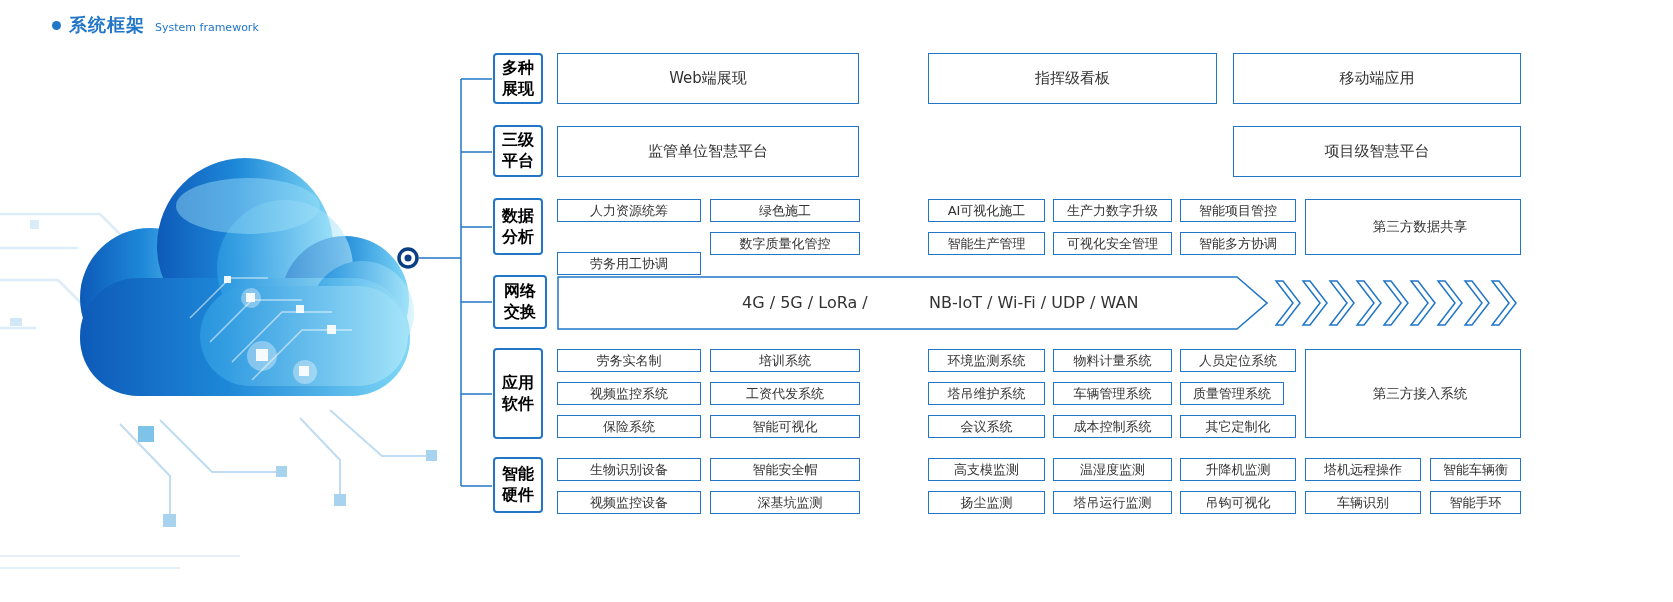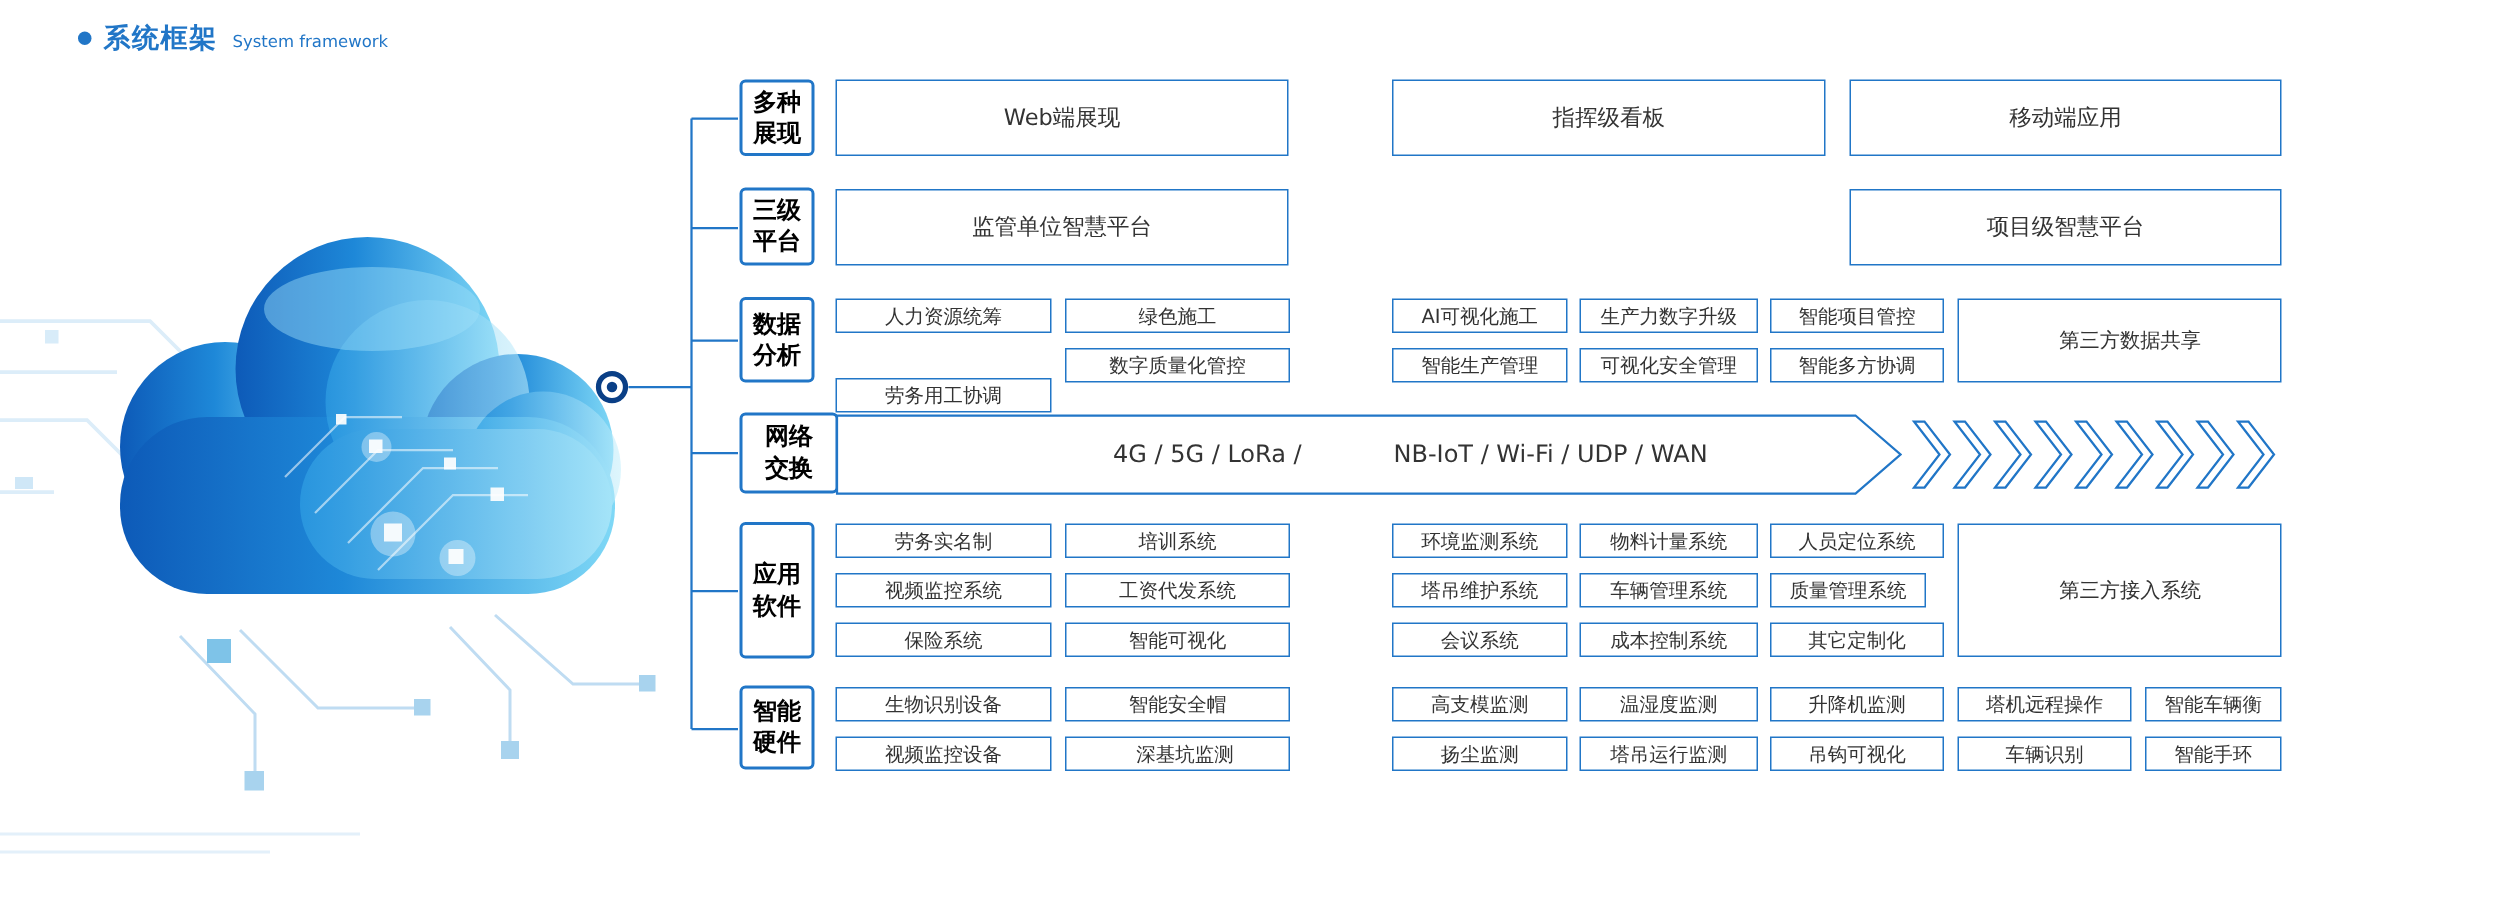--- a/index.html
+++ b/index.html
@@ -131,21 +131,21 @@
     <span>展现</span>
   </div>
   <div class="cat" style="left:493px; top:125px; width:50px; height:52px;">
     <span>三级</span>
     <span>平台</span>
   </div>
   <div class="cat" style="left:493px; top:198px; width:50px; height:57px;">
     <span>数据</span>
     <span>分析</span>
   </div>
-  <div class="cat" style="left:493px; top:275px; width:66px; height:54px;">
+  <div class="cat" style="left:493px; top:275px; width:54px; height:54px;">
     <span>网络</span>
     <span>交换</span>
   </div>
   <div class="cat" style="left:493px; top:348px; width:50px; height:91px;">
     <span>应用</span>
     <span>软件</span>
   </div>
   <div class="cat" style="left:493px; top:457px; width:50px; height:56px;">
     <span>智能</span>
     <span>硬件</span>

